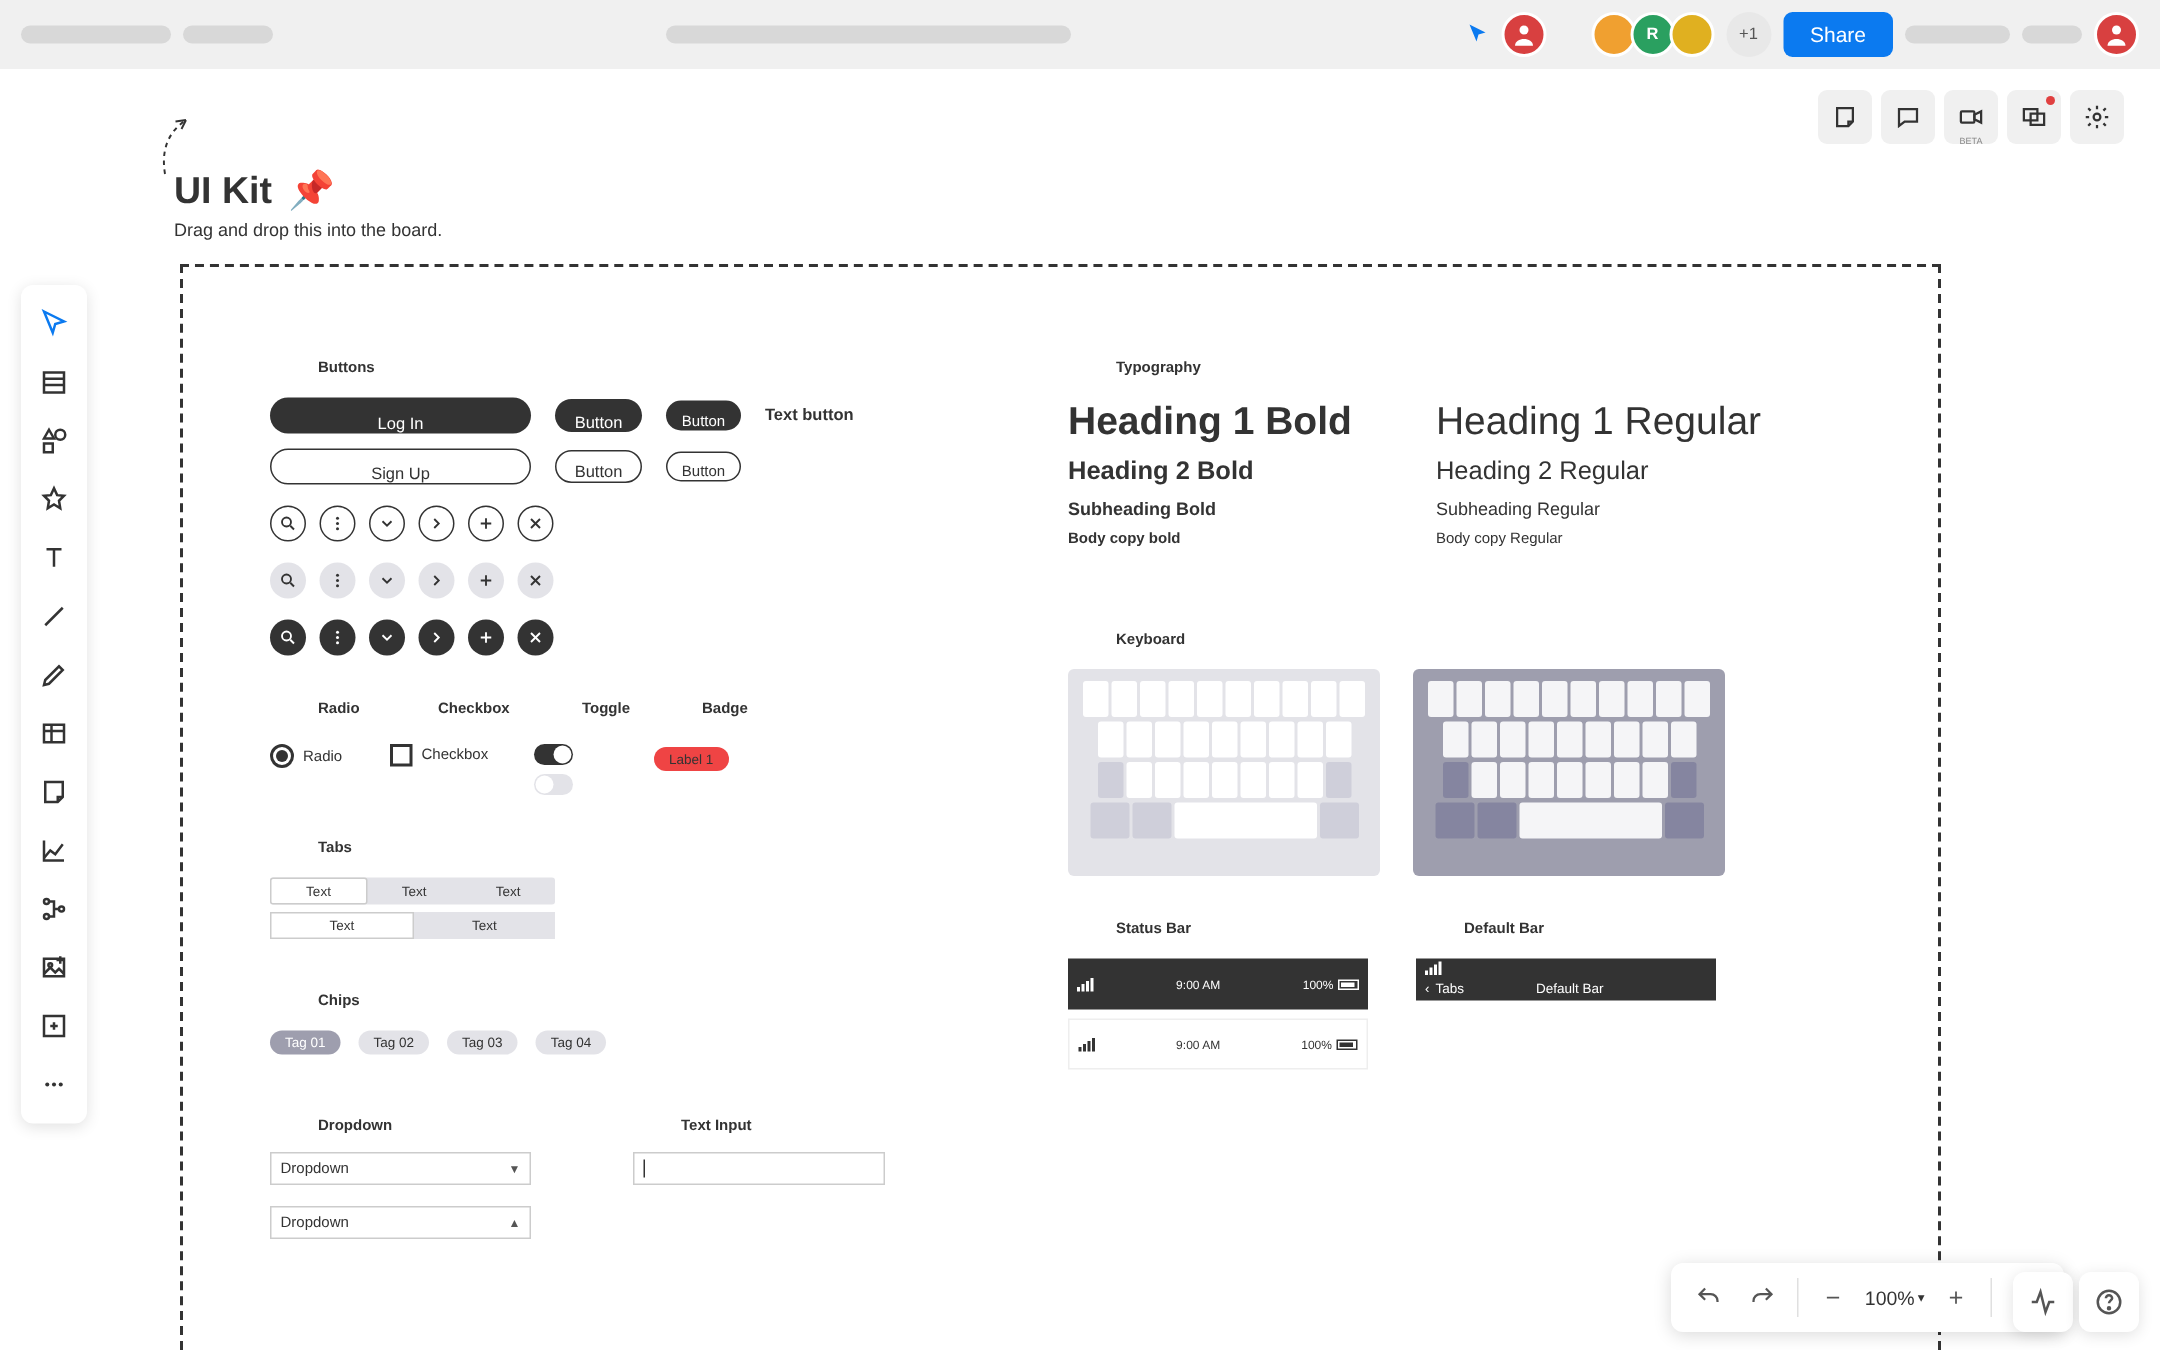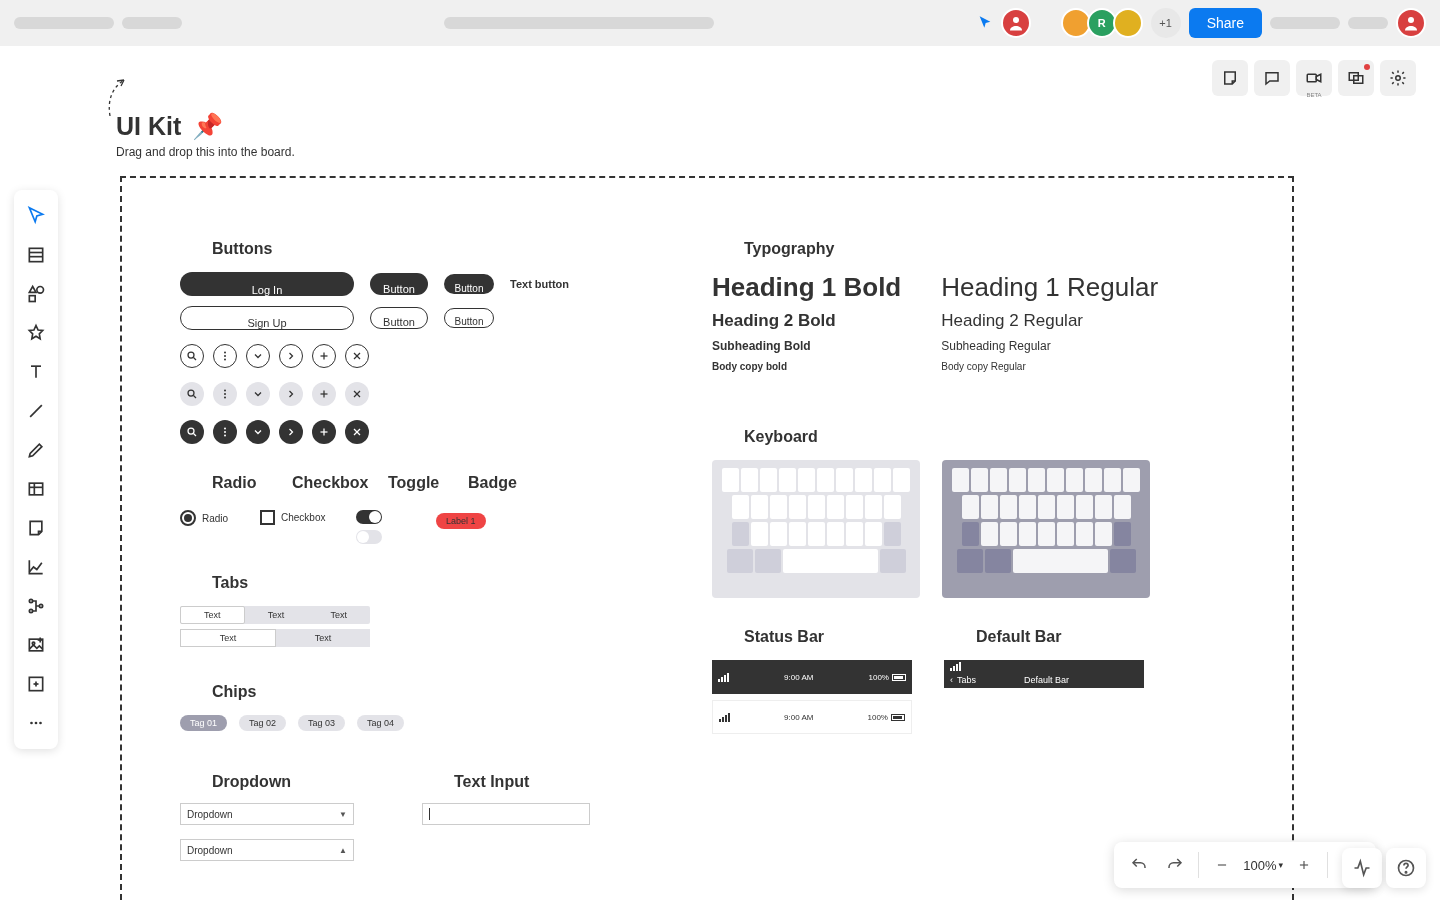--- a/index.html
+++ b/index.html
@@ -31,21 +31,21 @@
 .canvas-title .pin{display:inline-block;margin-left:4px;}
 .canvas-title .sub{font-size:12px;color:#333;margin-top:4px;}
 .curve{position:absolute;left:104px;top:72px;}
 
 .frame{position:absolute;left:120px;top:176px;width:1174px;height:724px;border:2px dashed #333;border-bottom:none;}
 
 .content{position:absolute;left:180px;top:240px;width:1120px;}
 .col{position:absolute;}
 .colA{left:0;width:500px;}
 .colB{left:532px;width:560px;}
-.sect-title{font-size:16px;font-weight:700;margin-bottom:14px;padding-left:32px;}
+.sect-title{font-size:10px;font-weight:700;margin-bottom:14px;padding-left:32px;}
 
 .btn-row{display:flex;gap:16px;align-items:center;margin-bottom:10px;}
 .pill-btn{border-radius:20px;font-size:11px;display:flex;align-items:flex-end;justify-content:center;}
 .pill-lg{width:174px;height:24px;}
 .pill-md{width:58px;height:22px;}
 .pill-sm{width:50px;height:20px;font-size:10px;}
 .dark{background:#333;color:#fff;}
 .outline{background:#fff;border:1.5px solid #333;color:#333;}
 .text-btn{font-size:11px;font-weight:700;}
 
@@ -91,21 +91,21 @@
 .text-input .caret{width:1px;height:12px;background:#333;}
 
 .typo h2.big{font-size:26px;font-weight:700;}
 .typo h2.bigr{font-size:26px;font-weight:400;}
 .typo .h2b{font-size:17px;font-weight:700;margin-top:8px;}
 .typo .h2r{font-size:17px;font-weight:400;margin-top:8px;}
 .typo .shb{font-size:12px;font-weight:700;margin-top:8px;}
 .typo .shr{font-size:12px;font-weight:400;margin-top:8px;}
 .typo .bb{font-size:10px;font-weight:700;margin-top:8px;}
 .typo .br{font-size:10px;font-weight:400;margin-top:8px;}
-.typo-grid{display:flex;gap:40px;}
+.typo-grid{display:flex;gap:56px;}
 
 .colors-section{margin-top:50px;}
 .color-row{display:flex;gap:14px;}
 .swatch{width:55px;height:50px;border-radius:7px;display:flex;align-items:center;justify-content:center;font-size:9px;}
 .sw1{background:#333;color:#fff;}
 .sw2{background:#9e9eae;color:#fff;}
 .sw3{background:#e3e3e8;color:#333;}
 .sw4{background:#f5f5f7;color:#333;}
 
 .kb-section{margin-top:56px;}

